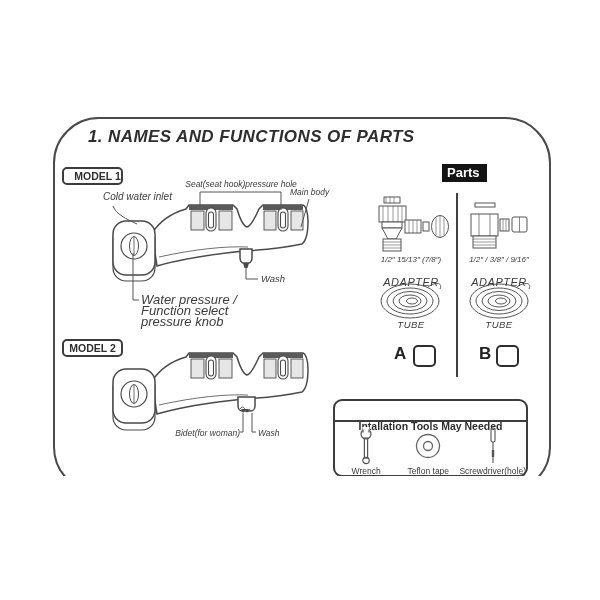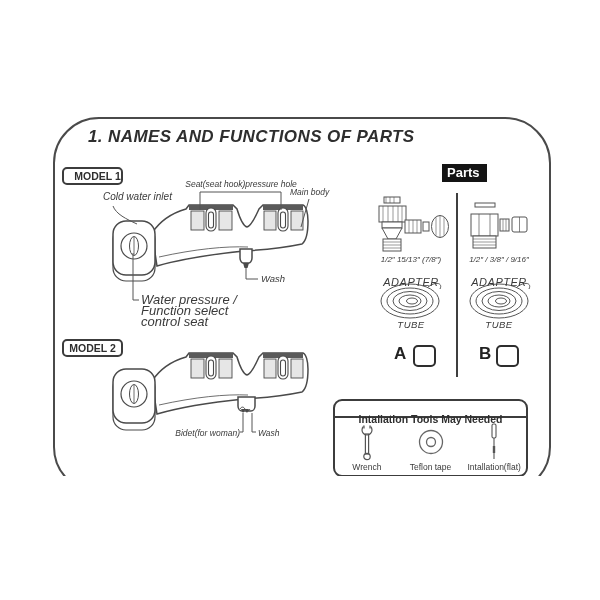--- a/index.html
+++ b/index.html
@@ -29,21 +29,21 @@
   .parts-tube { top:319px; width:90px; text-align:center; font-size:9.5px; font-style:italic; letter-spacing:0.5px; }
   .col-a { left:366px; } .col-b { left:454px; }
   .parts-divider { left:456px; top:193px; width:2px; height:184px; background:#3f3f3f; z-index:1; }
 
   .part-letter { font-size:17px; font-weight:bold; color:#222; }
   .letter-a { left:394px; top:344px; } .letter-b { left:479px; top:344px; }
   .part-checkbox { width:23px; height:22px; border:2px solid #2e2e2e; border-radius:5px; background:#fff; }
   .box-a { left:413px; top:345px; } .box-b { left:496px; top:345px; }
 
   .tools-box { left:333px; top:399px; width:195px; height:78px; border:2px solid #3c3c3c; border-radius:9px; background:#fff; z-index:2; }
-  .tools-title { font-size:10.5px; font-weight:bold; text-align:center; color:#2e2e2e; padding-top:12px; height:17px; border-bottom:2px solid #3c3c3c; }
+  .tools-title { font-size:10.5px; font-weight:bold; text-align:center; color:#2e2e2e; padding-top:19px; height:17px; border-bottom:2px solid #3c3c3c; }
   .tools-row { display:flex; height:56px; }
   .tool { flex:1 1 33%; display:flex; flex-direction:column; align-items:center; justify-content:flex-end; padding-bottom:2px; }
   .tool-icon { height:38px; display:flex; align-items:center; justify-content:center; }
   .tool-label { font-size:8.5px; color:#3a3a3a; margin-top:1px; white-space:nowrap; }
 </style>
 </head>
 <body>
 
 <div class="canvas">
 
@@ -181,21 +181,21 @@
   <div class="txt model-badge" style="left:62px; top:339px;">MODEL 2</div>
   <div class="txt parts-badge">Parts</div>
 
   <div class="txt lbl lbl-cold">Cold water inlet</div>
   <div class="txt lbl lbl-seat">Seat(seat hook)pressure hole</div>
   <div class="txt lbl lbl-mainbody">Main body</div>
   <div class="txt lbl lbl-wash1">Wash</div>
   <div class="txt lbl lbl-knob">
     <div>Water pressure /</div>
     <div>Function select</div>
-    <div>control seat</div>
+    <div>pressure knob</div>
   </div>
 
   <div class="txt lbl lbl-bidet">Bidet(for woman)</div>
   <div class="txt lbl lbl-wash2">Wash</div>
 
   <div class="txt parts-divider"></div>
   <div class="txt parts-size col-a">1/2″  15/13″  (7/8″)</div>
   <div class="txt parts-adapter col-a">ADAPTER</div>
   <div class="txt parts-tube col-a">TUBE</div>
   <div class="txt parts-size col-b">1/2″ / 3/8″ / 9/16″</div>
@@ -238,18 +238,18 @@
       <div class="tool">
         <div class="tool-icon">
           <svg width="12" height="38" viewBox="0 0 12 38">
             <g stroke="#555" fill="none" stroke-width="1.1">
               <rect x="4" y="1" width="4" height="14" rx="1.5"></rect>
               <path d="M6,15 V36"></path>
               <rect x="4.8" y="23" width="2.4" height="7" fill="#555" stroke="none"></rect>
             </g>
           </svg>
         </div>
-        <div class="tool-label">Intallation(flat)</div>
+        <div class="tool-label">Screwdriver(hole)</div>
       </div>
     </div>
   </div>
 
 </div>
 
 </body></html>

